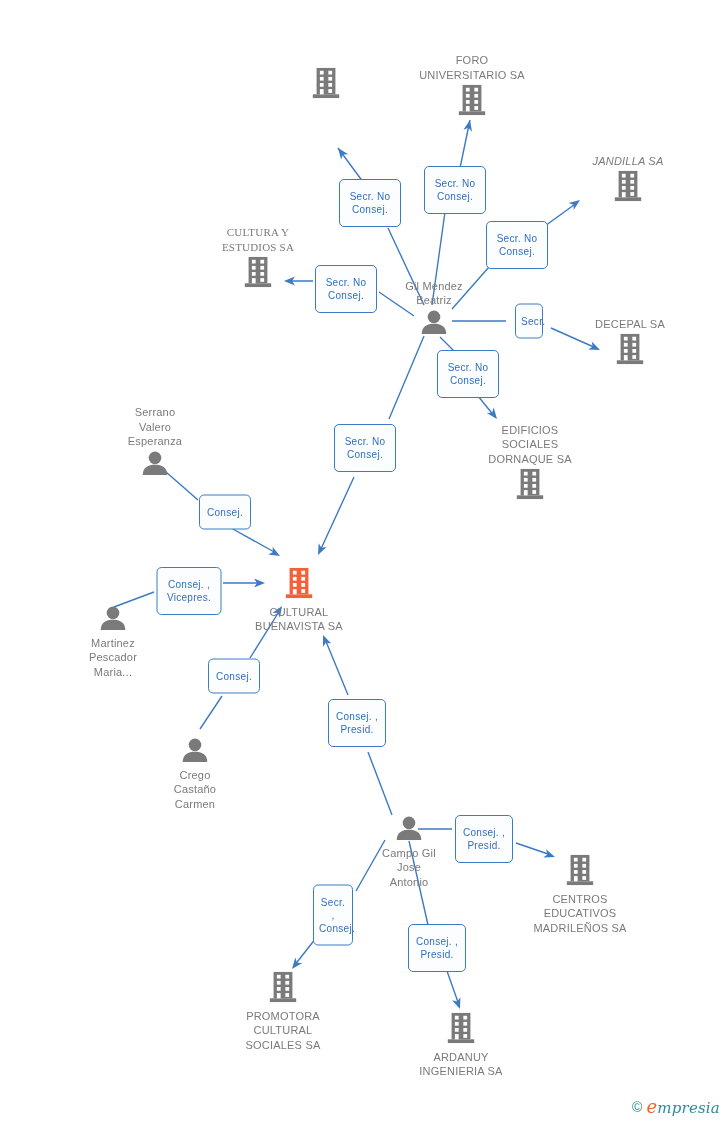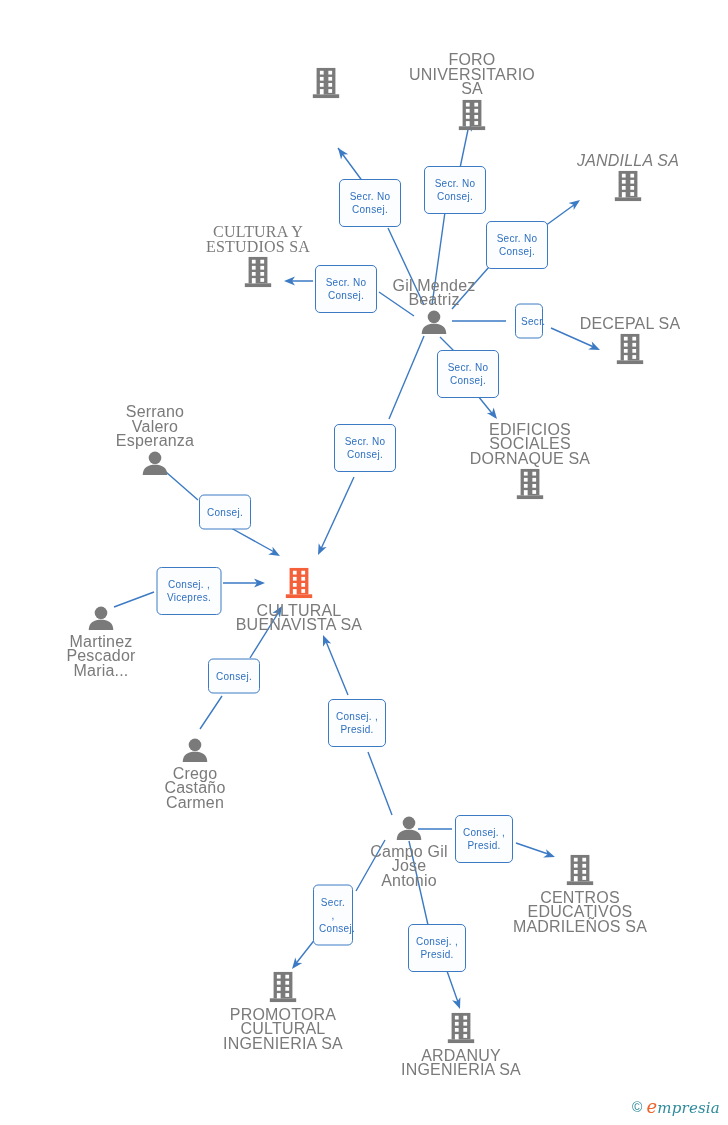--- a/index.html
+++ b/index.html
@@ -27,21 +27,21 @@
     pointer-events: none;
   }
 
   
   .node {
     position: absolute;
     width: 150px;
     margin-left: -75px;
     text-align: center;
     color: #7a7a7a;
-    font-size: 16px;
+    font-size: 11px;
     line-height: 14.5px;
     letter-spacing: 0.2px;
   }
   .node .label {
     display: block;
     white-space: pre-line;
   }
   .node.company .glyph {
     display: block;
     margin: 0 auto;
@@ -267,21 +267,21 @@
             <rect x="18.5" y="4" width="4" height="4" fill="#ffffff"></rect>
             <rect x="9.5" y="10.5" width="4" height="4" fill="#ffffff"></rect>
             <rect x="18.5" y="10.5" width="4" height="4" fill="#ffffff"></rect>
             <rect x="9.5" y="17" width="4" height="4" fill="#ffffff"></rect>
             <rect x="18.5" y="17" width="4" height="4" fill="#ffffff"></rect>
             <rect x="9.5" y="23.5" width="4" height="5.5" fill="#ffffff"></rect>
             <rect x="18.5" y="23.5" width="4" height="4" fill="#ffffff"></rect>
           </svg></span>
         <span class="label">PROMOTORA
 CULTURAL
-INGENIERIA SA</span>
+SOCIALES SA</span>
       </div>
       <div class="node company below" style="left: 461px; top: 1012px;">
         <span class="glyph"><svg width="32" height="32" viewBox="0 0 32 34" xmlns="http://www.w3.org/2000/svg">
             <rect x="6" y="1" width="20" height="28" fill="#7a7a7a"></rect>
             <rect x="2" y="29" width="28" height="4" fill="#7a7a7a"></rect>
             <rect x="9.5" y="4" width="4" height="4" fill="#ffffff"></rect>
             <rect x="18.5" y="4" width="4" height="4" fill="#ffffff"></rect>
             <rect x="9.5" y="10.5" width="4" height="4" fill="#ffffff"></rect>
             <rect x="18.5" y="10.5" width="4" height="4" fill="#ffffff"></rect>
             <rect x="9.5" y="17" width="4" height="4" fill="#ffffff"></rect>
@@ -302,21 +302,21 @@
       </div>
       <div class="node person above" style="left: 155px; top: 405.2px;">
         <span class="label">Serrano
 Valero
 Esperanza</span>
         <span class="glyph"><svg width="30" height="24.599999999999998" viewBox="0 0 30 25" xmlns="http://www.w3.org/2000/svg">
             <circle cx="15" cy="7" r="6.4" fill="#7a7a7a"></circle>
             <path d="M 2.5,25 C 2.5,16.5 8,14 15,14 C 22,14 27.5,16.5 27.5,25 Z" fill="#7a7a7a"></path>
           </svg></span>
       </div>
-      <div class="node person below" style="left: 101px; top: 605.7px;">
+      <div class="node person below" style="left: 113px; top: 605.7px;">
         <span class="glyph"><svg width="30" height="24.599999999999998" viewBox="0 0 30 25" xmlns="http://www.w3.org/2000/svg">
             <circle cx="15" cy="7" r="6.4" fill="#7a7a7a"></circle>
             <path d="M 2.5,25 C 2.5,16.5 8,14 15,14 C 22,14 27.5,16.5 27.5,25 Z" fill="#7a7a7a"></path>
           </svg></span>
         <span class="label">Martinez
 Pescador
 Maria...</span>
       </div>
       <div class="node person below" style="left: 195px; top: 737.7px;">
         <span class="glyph"><svg width="30" height="24.599999999999998" viewBox="0 0 30 25" xmlns="http://www.w3.org/2000/svg">

